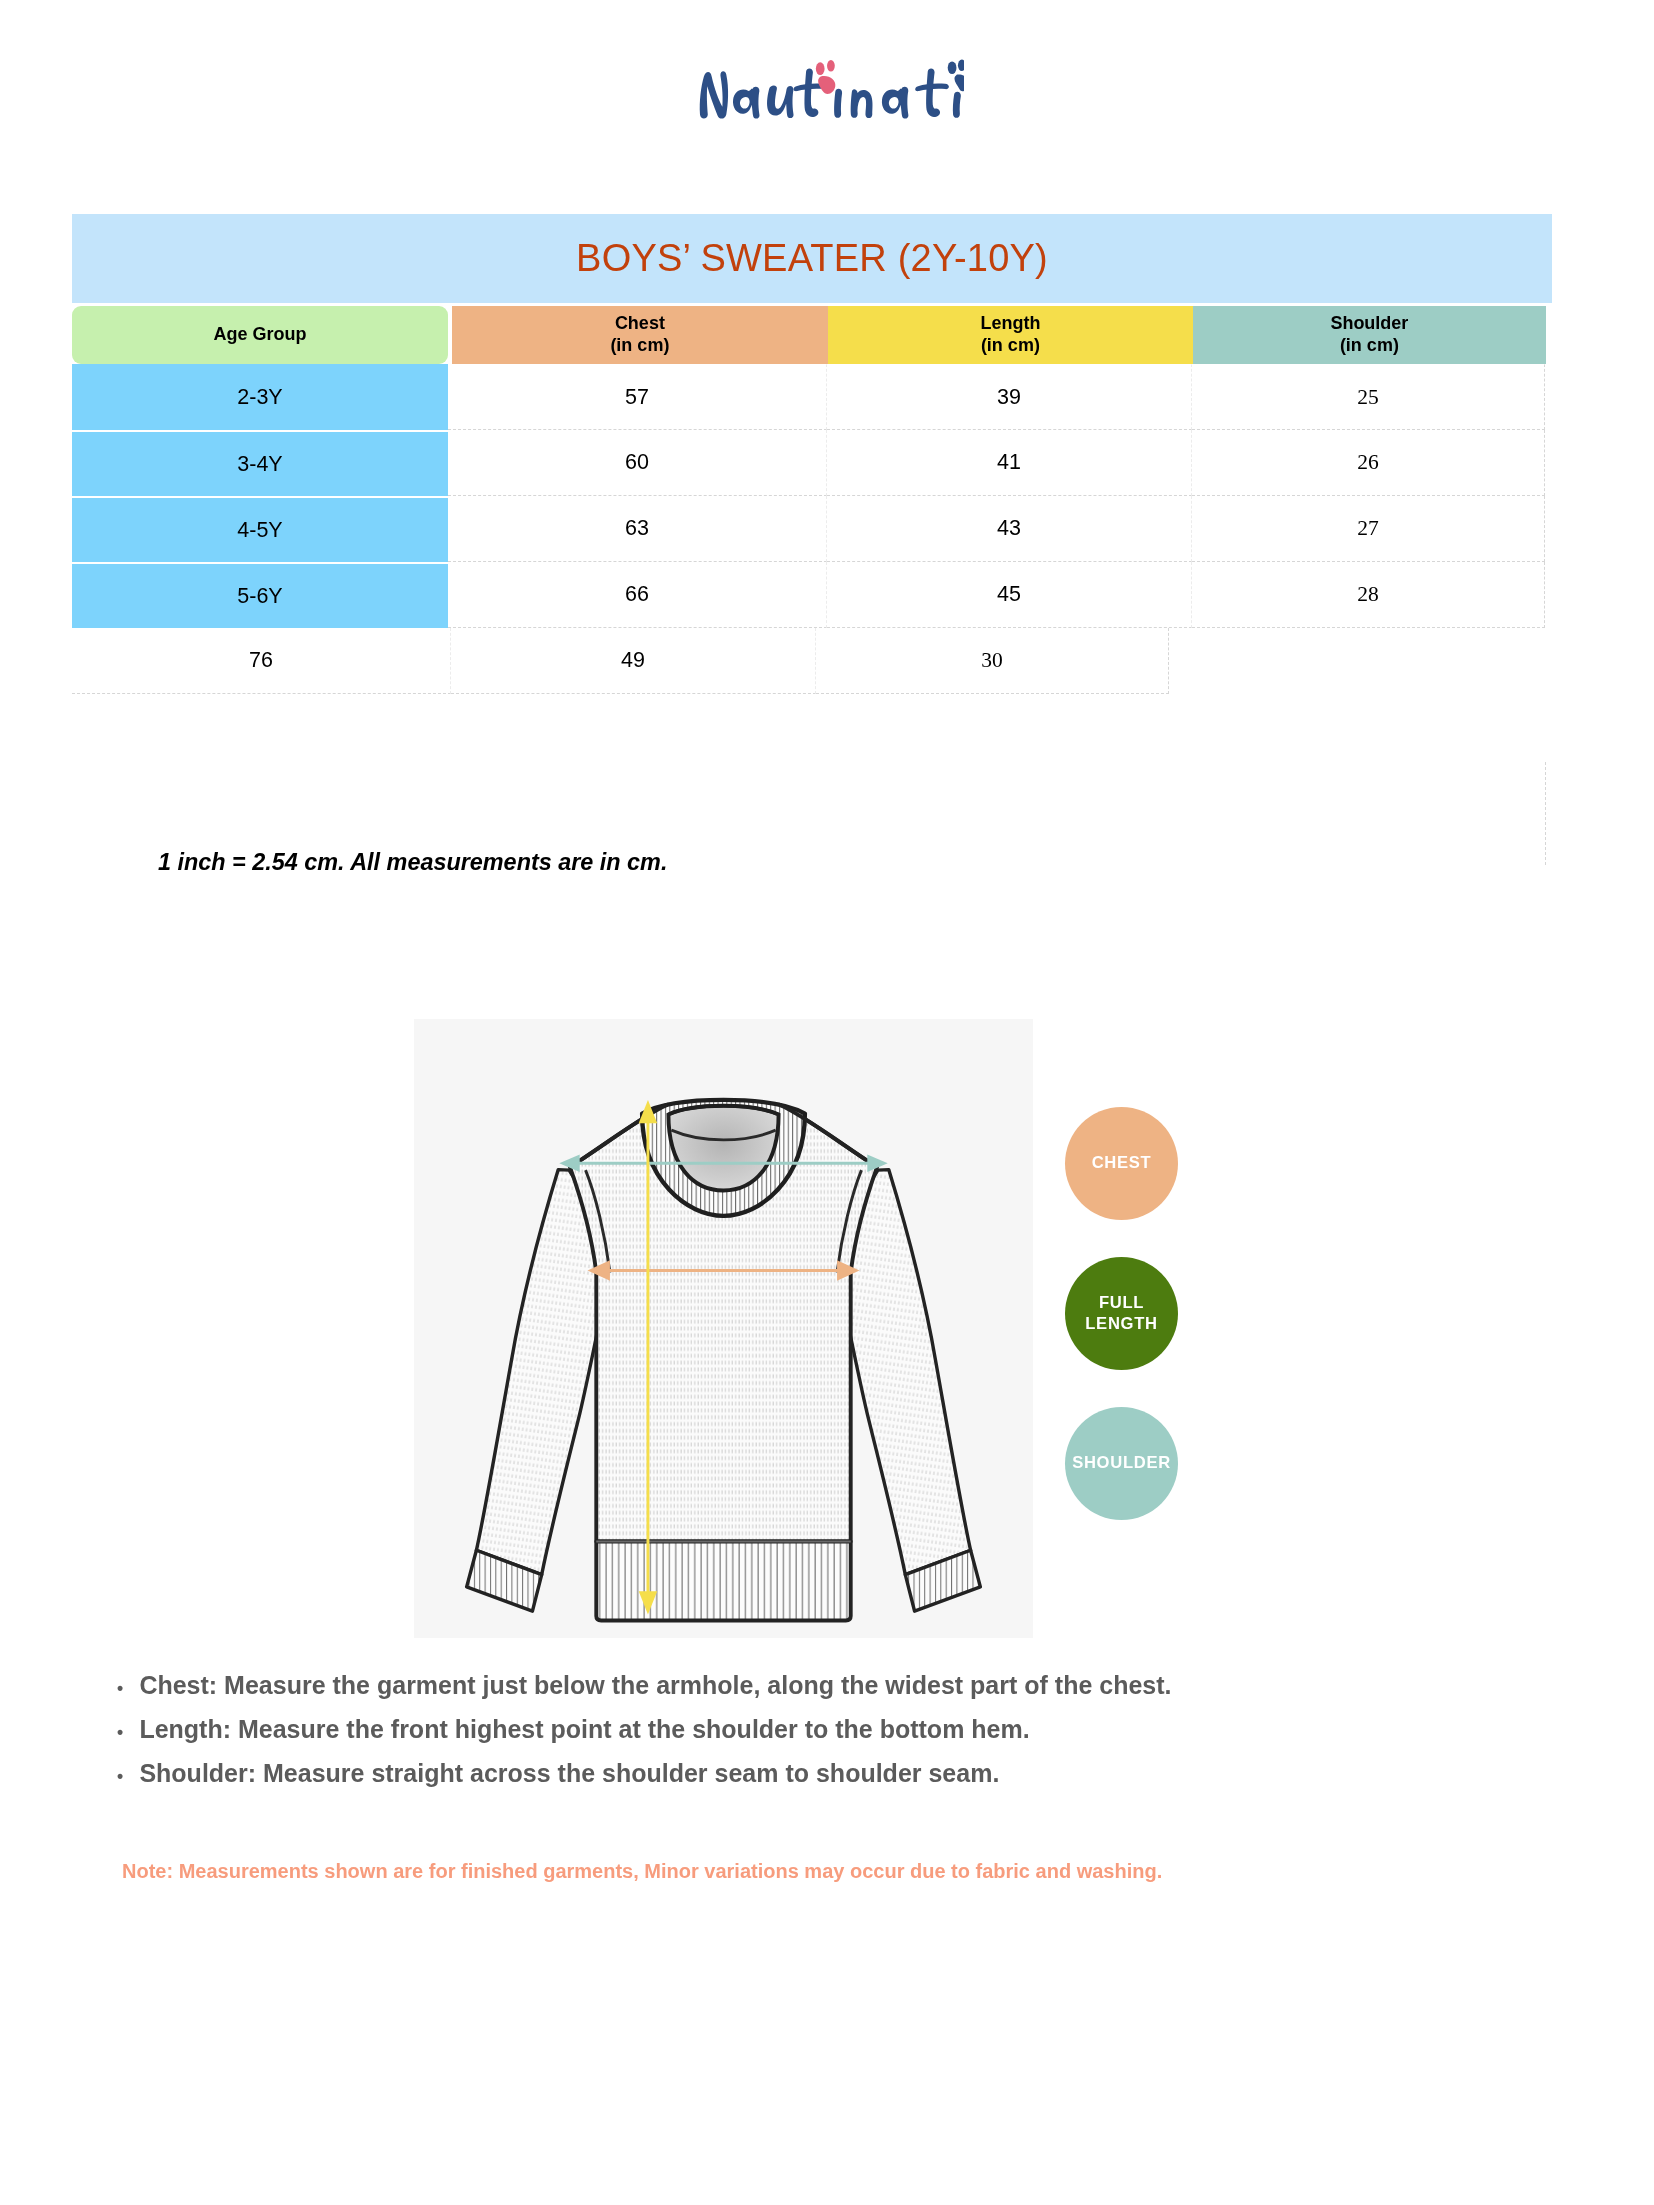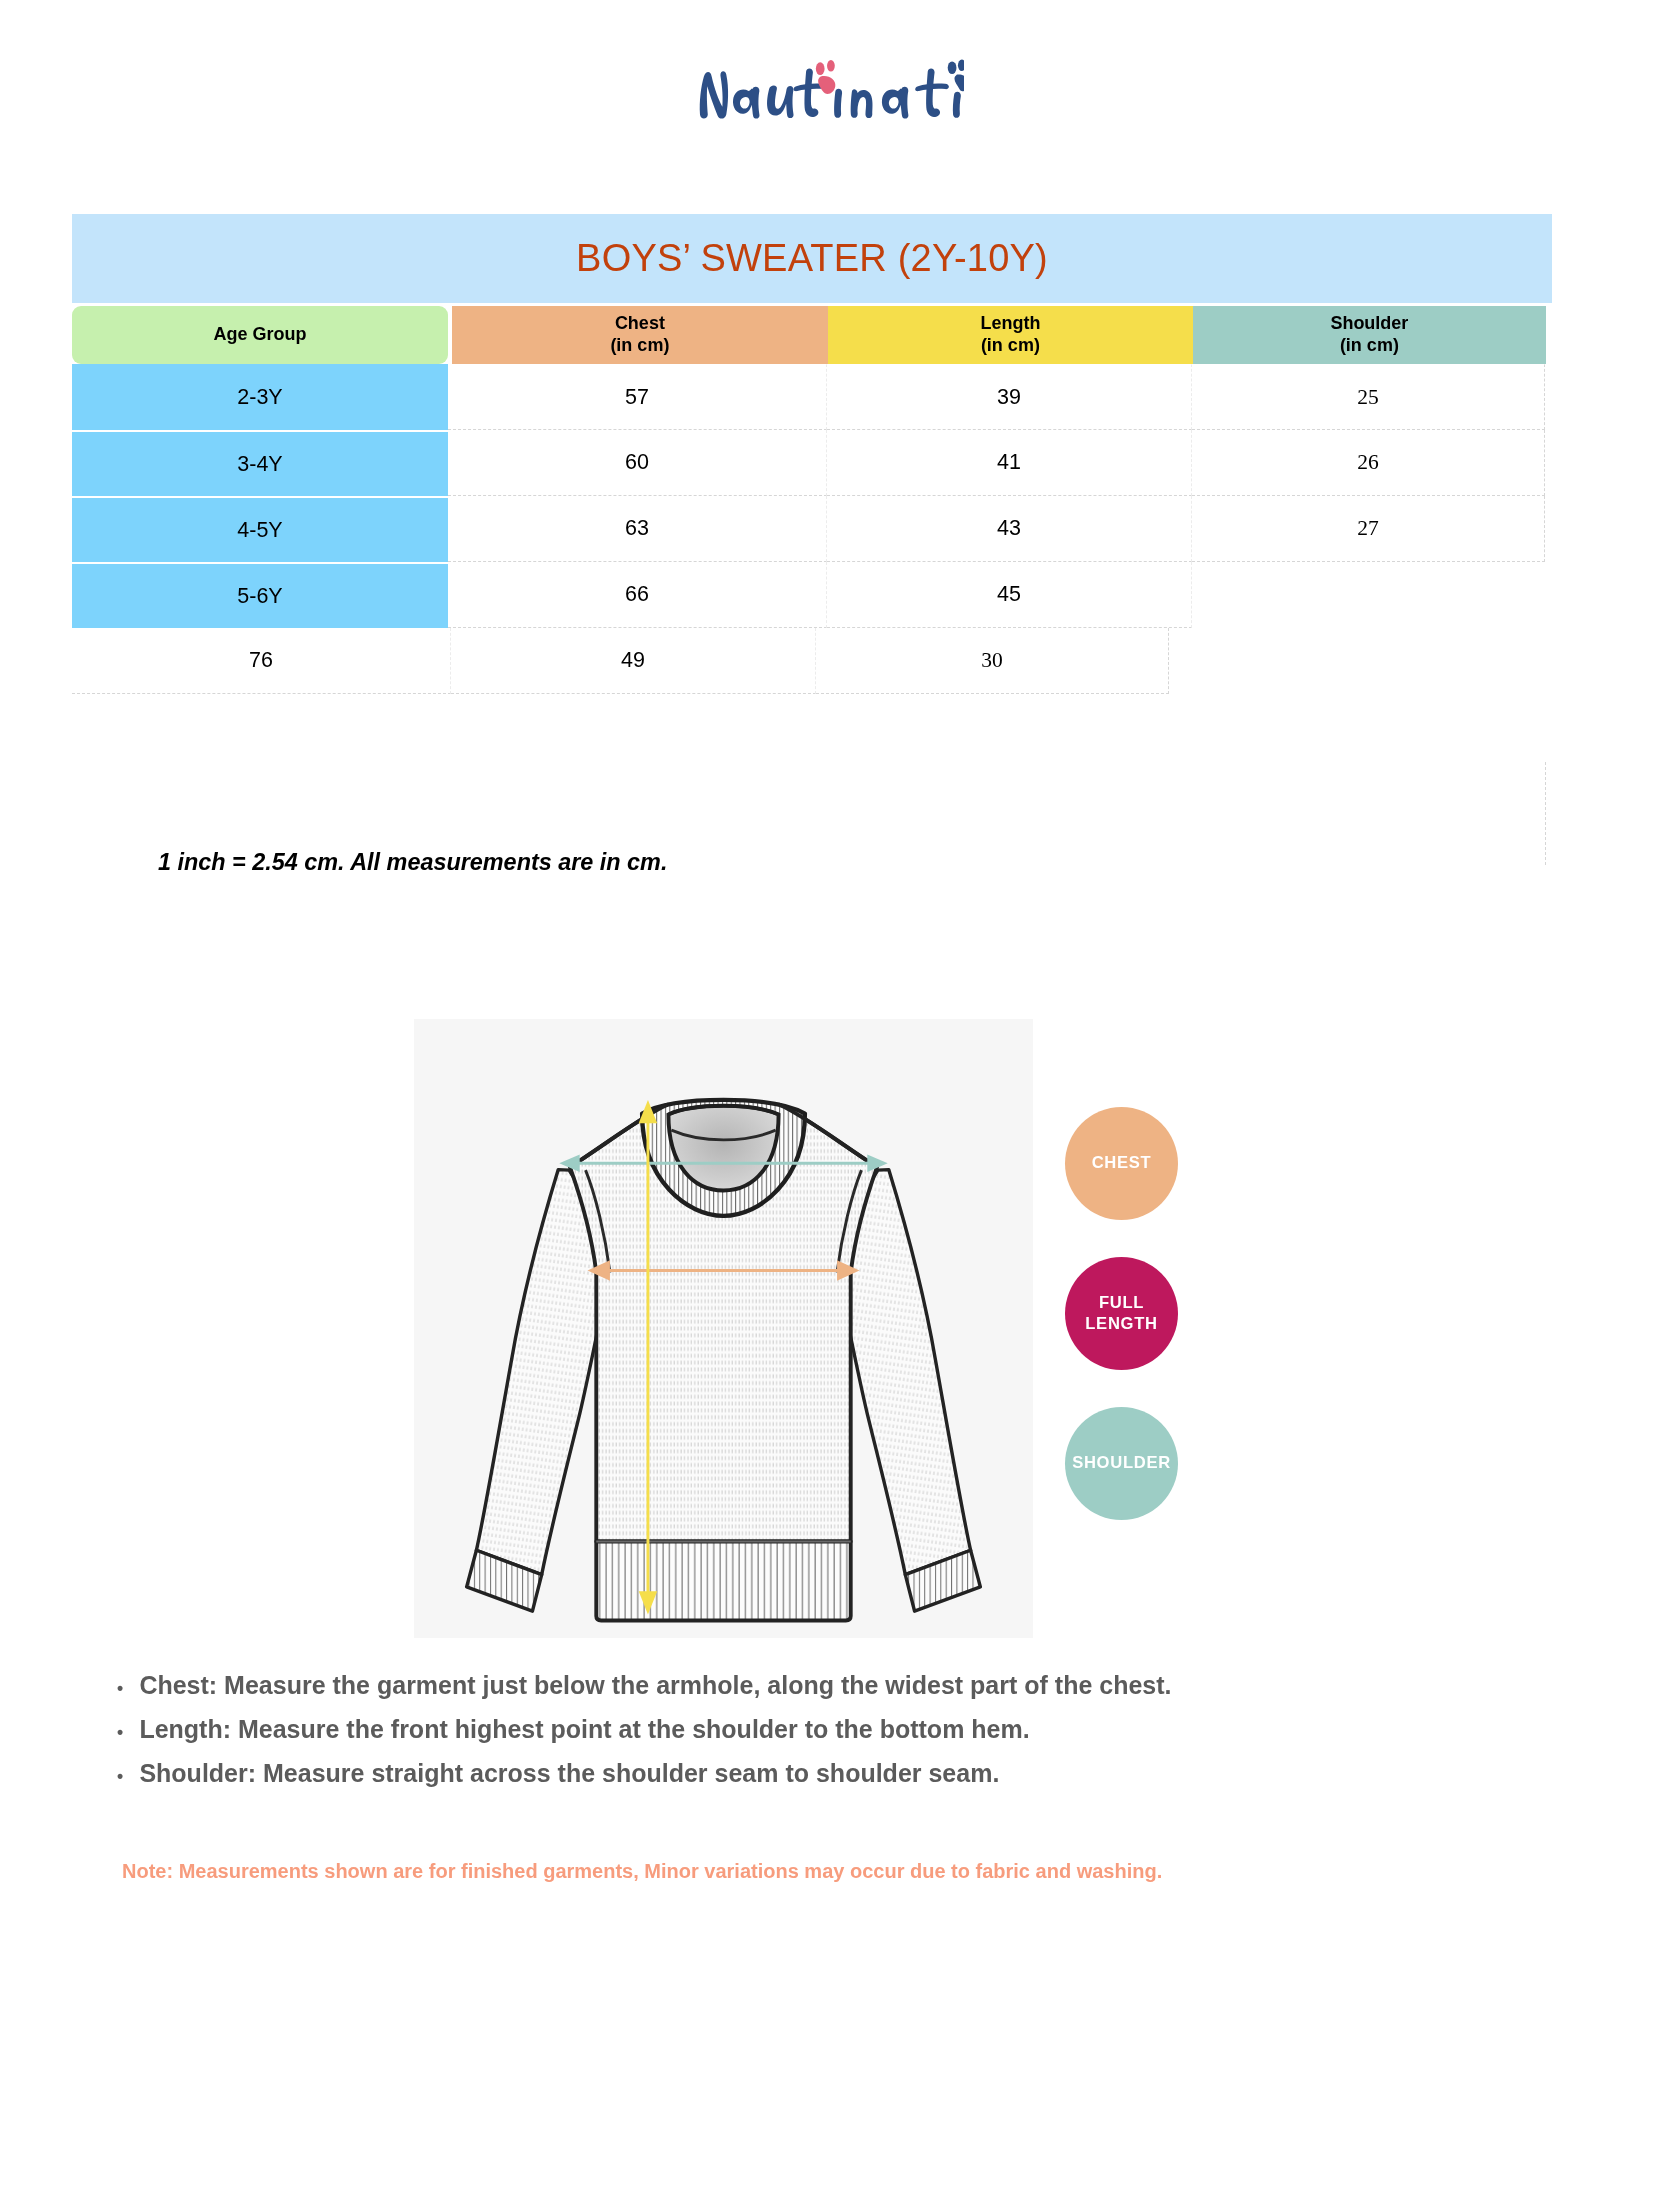--- a/index.html
+++ b/index.html
@@ -150,21 +150,21 @@
     justify-content: center;
     text-align: center;
     color: #ffffff;
     font-weight: bold;
     font-size: 16.6px;
     letter-spacing: 0.7px;
     line-height: 1.22;
     margin-bottom: 37px;
   }
   .lc-chest  { background: #eeb384; }
-  .lc-length { background: #be185d; justify-content: center; }
+  .lc-length { background: #4d7c0f; justify-content: center; }
   .lc-shldr  { background: #9dcdc5; }
 
   
   .bullets {
     position: absolute;
     left: 117px;
     top: 1669px;
     width: 1463px;
   }
   .bullet-line {
@@ -277,20 +277,21 @@
       <div class="cell-age">4-5Y</div>
       <div class="cell-data cd-chest">63</div>
       <div class="cell-data cd-length">43</div>
       <div class="cell-data cd-shldr">27</div>
     </div>
 
     <div class="row">
       <div class="cell-age">5-6Y</div>
       <div class="cell-data cd-chest">66</div>
       <div class="cell-data cd-length">45</div>
+      <div class="cell-data cd-shldr">28</div>
     </div>
 
 
     <div class="row">
       <div class="cell-data cd-chest">76</div>
       <div class="cell-data cd-length">49</div>
       <div class="cell-data cd-shldr">30</div>
     </div>
 
     <div class="tail-dash"></div>

